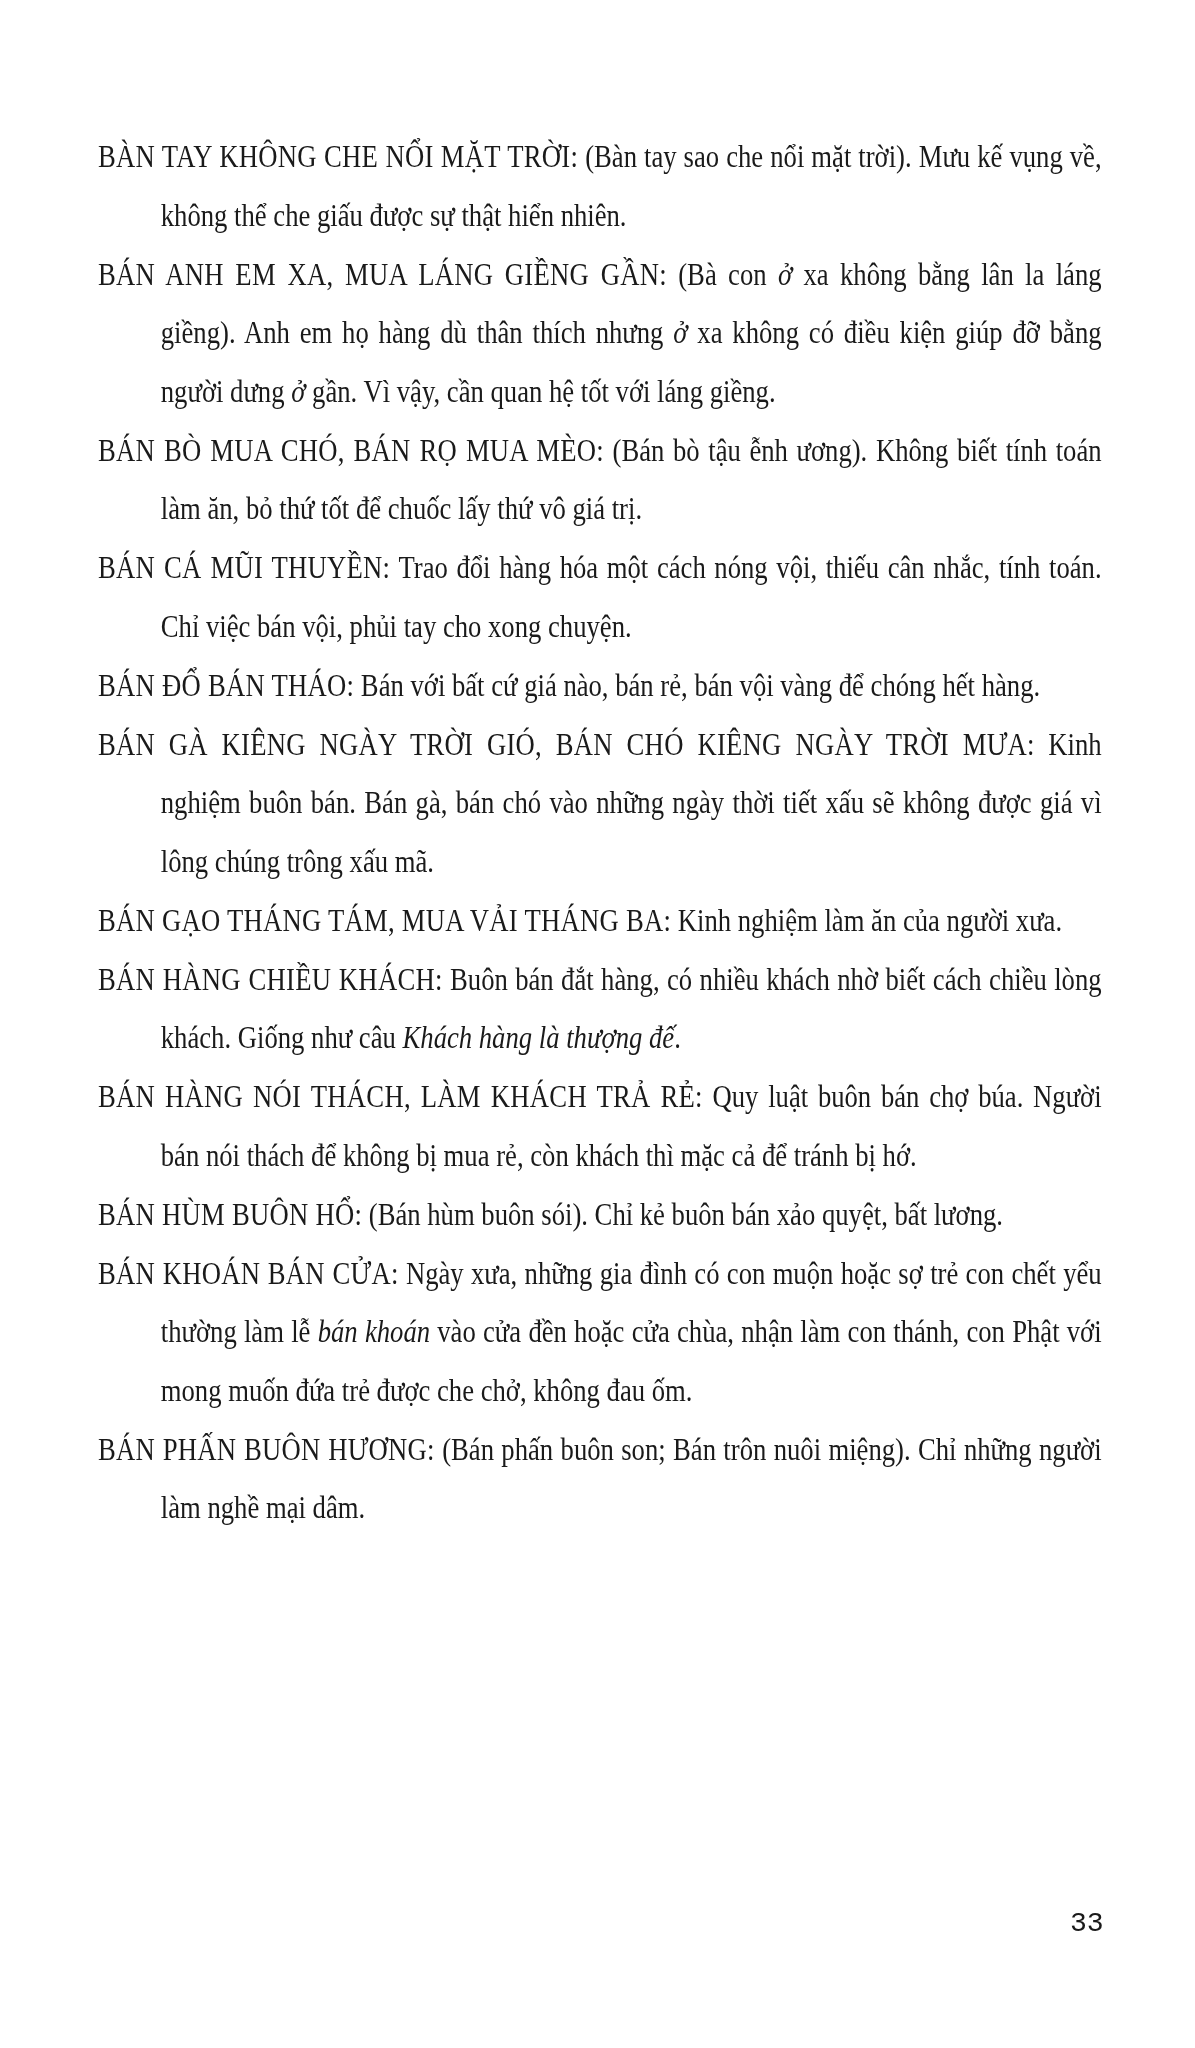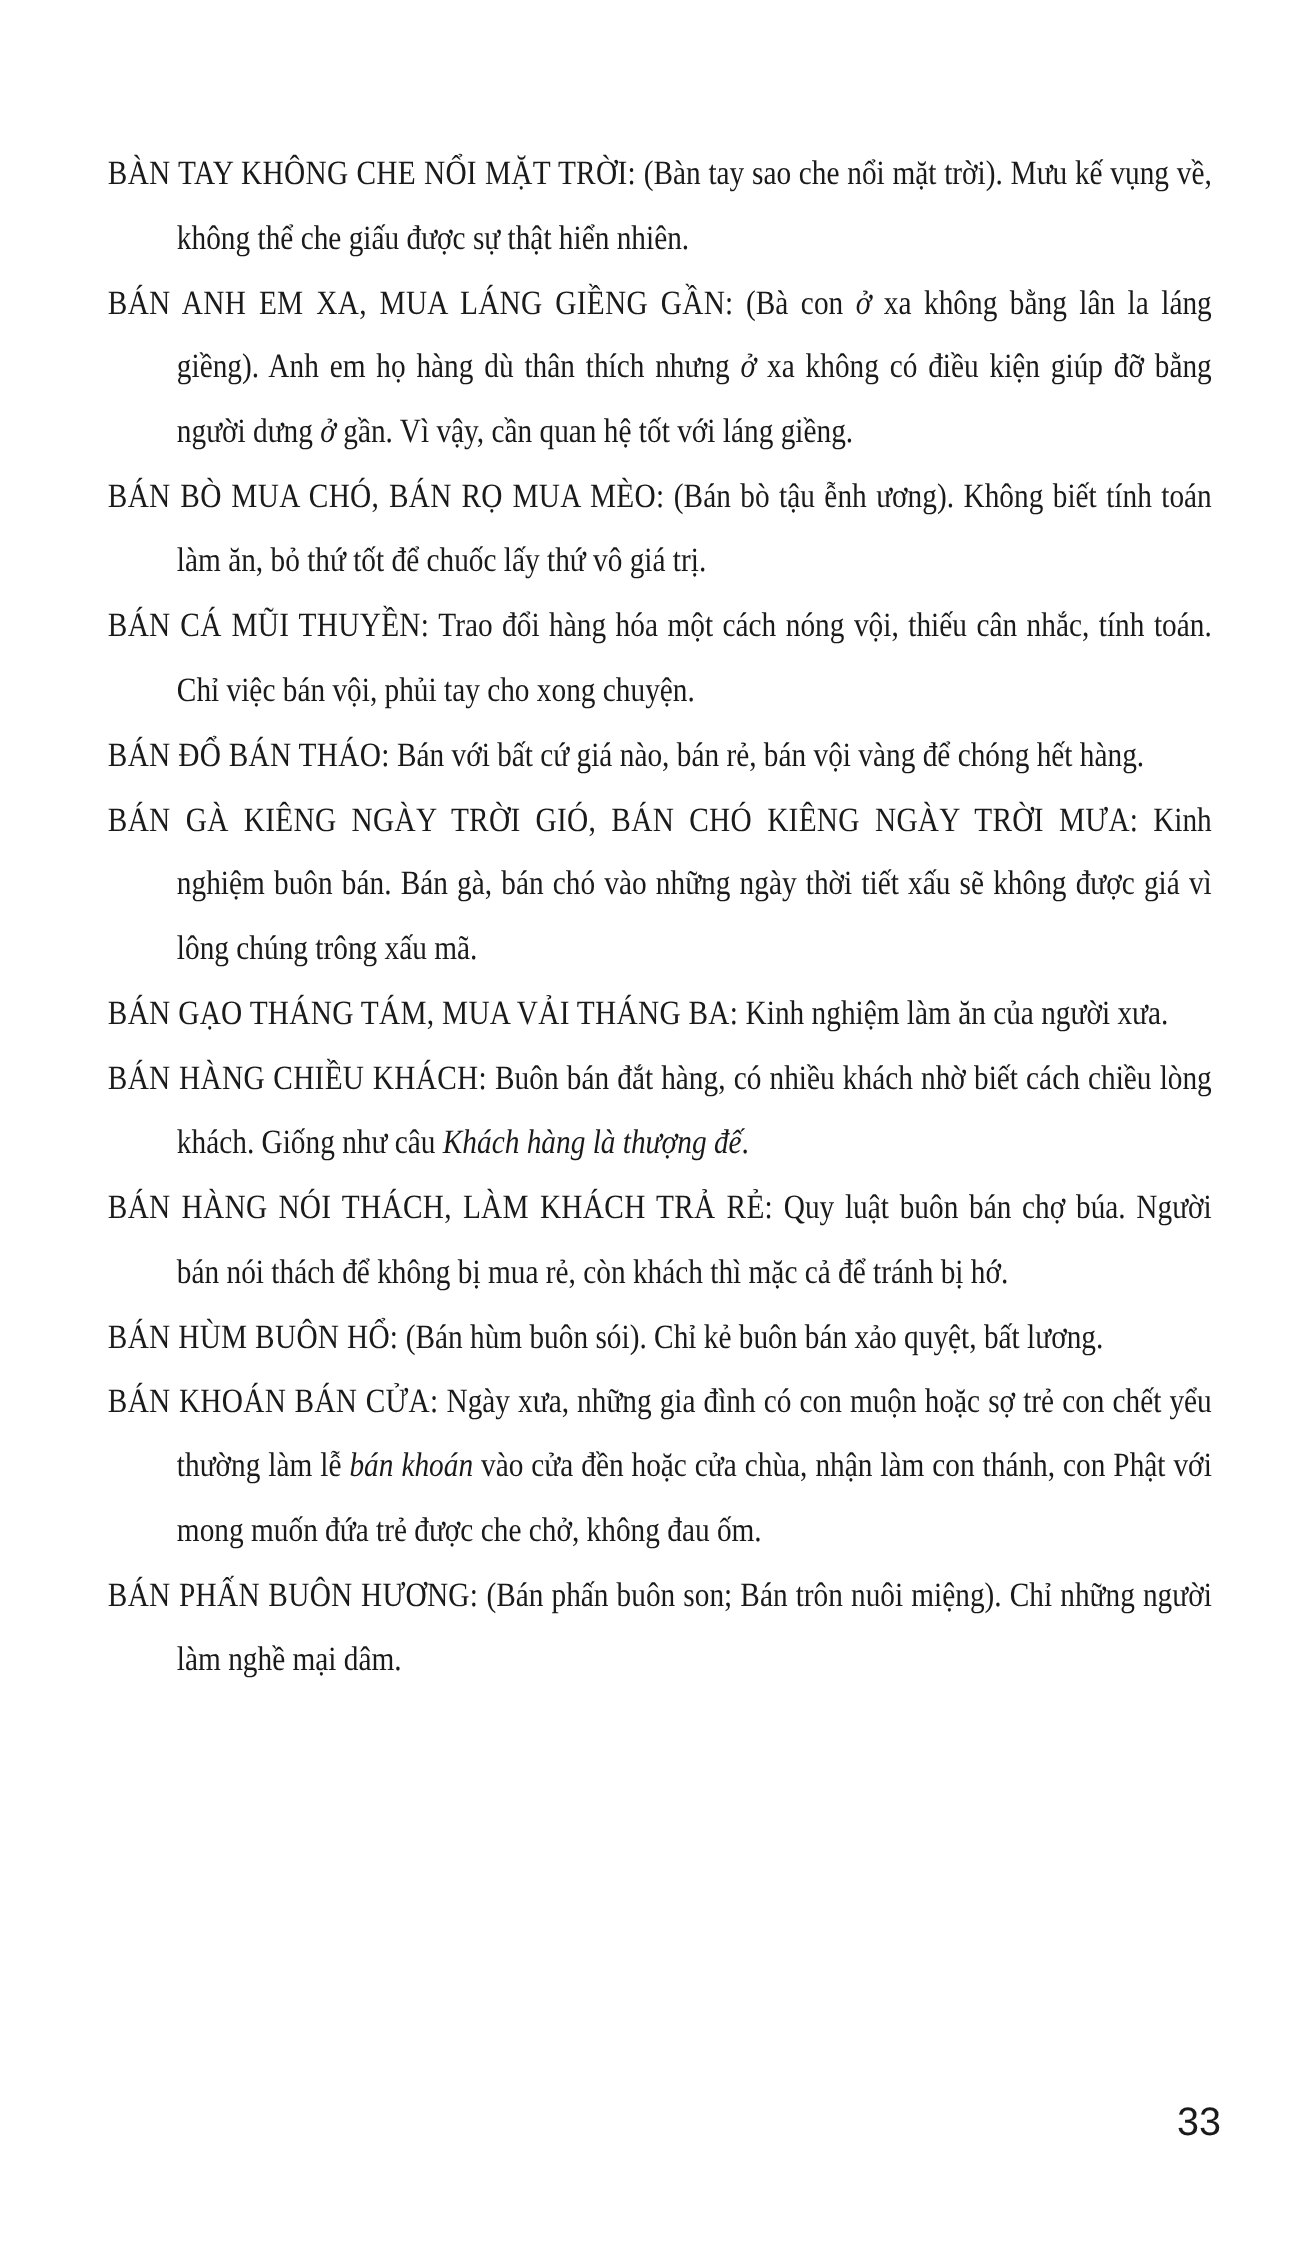--- a/index.html
+++ b/index.html
@@ -13,22 +13,22 @@
   .page-inner { width: 1167px; }
   .entry {
     text-align: justify; text-align-last: left;
     padding-left: 73px; text-indent: -73px;
     margin: 0 0 0.5px 0;
   }
   .head { letter-spacing: 0.3px; }
   .it { font-style: italic; }
   .page-number {
     position: absolute; left: 1070px; top: 1908px;
-    font-family: Liberation Sans, sans-serif;
-    font-size: 36px; color: #1a1a1a;
+    font-family: Liberation Mono, monospace;
+    font-size: 28px; color: #1a1a1a;
   }
 </style>
 </head>
 <body>
 
 <div class="page">
  <div class="page-inner">
   <p class="entry"><span class="head">BÀN TAY KHÔNG CHE NỔI MẶT TRỜI:</span><span> (Bàn tay sao che nổi mặt trời). Mưu kế vụng về, không thể che giấu được sự thật hiển nhiên.</span></p>
 
   <p class="entry"><span class="head">BÁN ANH EM XA, MUA LÁNG GIỀNG GẦN:</span><span> (Bà con </span><span class="it">ở</span><span> xa không bằng lân la láng giềng). Anh em họ hàng dù thân thích nhưng </span><span class="it">ở</span><span> xa không có điều kiện giúp đỡ bằng người dưng </span><span class="it">ở</span><span> gần. Vì vậy, cần quan hệ tốt với láng giềng.</span></p>

